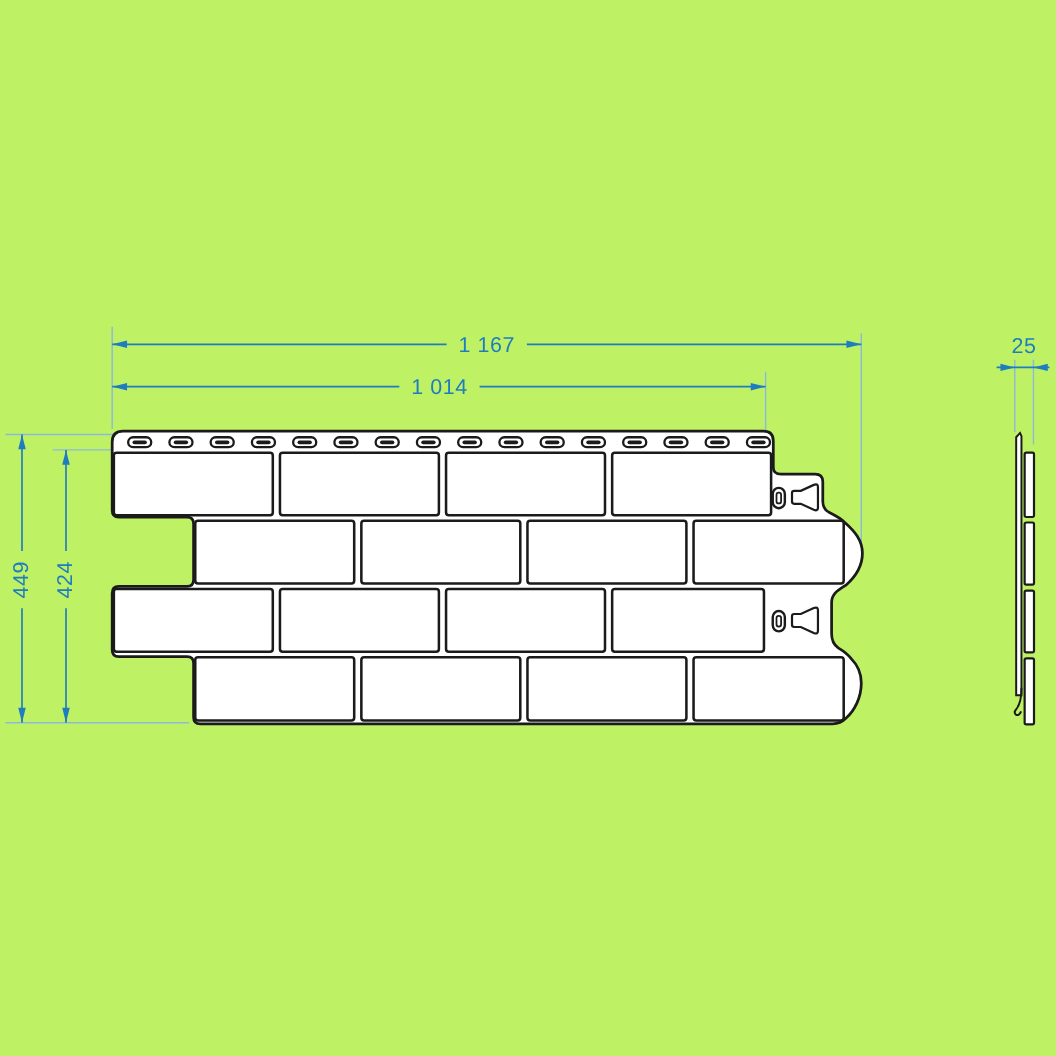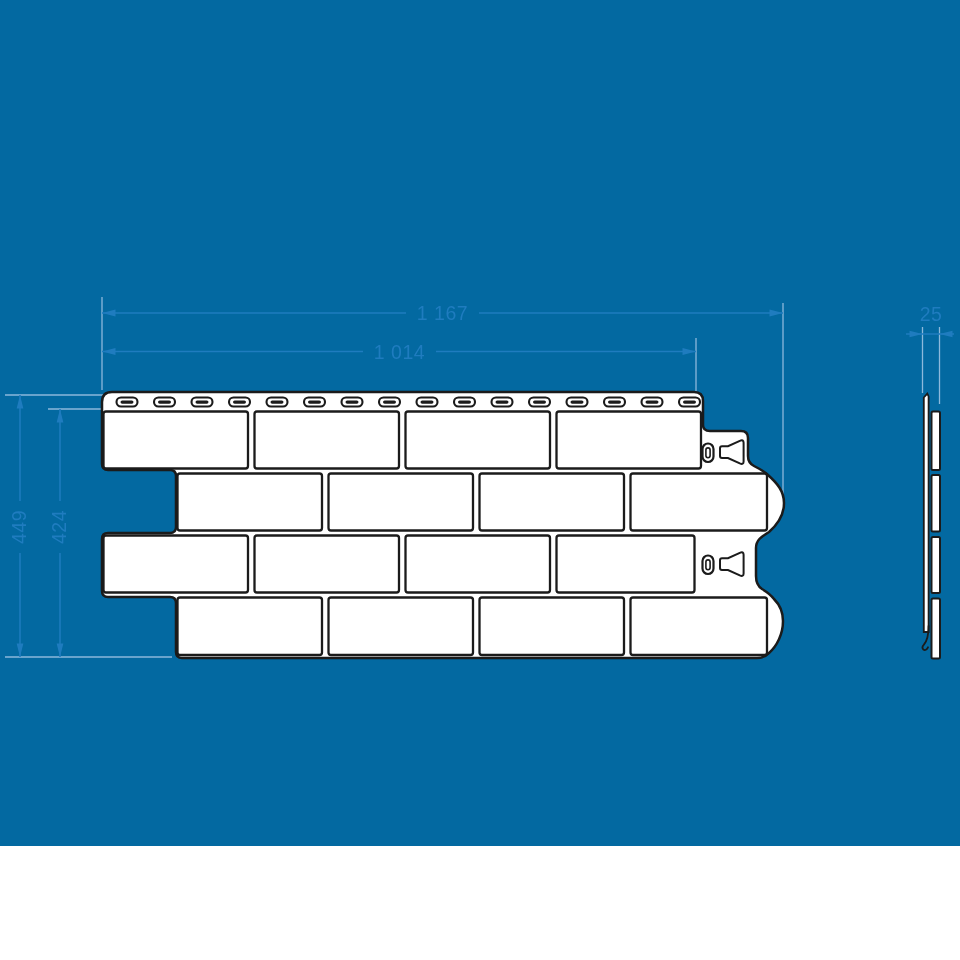--- a/index.html
+++ b/index.html
@@ -7,22 +7,22 @@
     padding: 0;
     background: #ffffff;
     width: 960px;
     height: 960px;
     overflow: hidden;
     font-family: "Liberation Sans", sans-serif;
   }
   .drawing-stage {
     position: relative;
     width: 960px;
-    height: 846px;
-    background: #0369a1;
+    height: 960px;
+    background: #bef264;
   }
   svg { display: block; }
   .dim-text {
     font-family: "Liberation Sans", sans-serif;
     font-size: 19.5px;
     letter-spacing: 0.5px;
     fill: var(--dim);
   }
 </style>
 </head>

